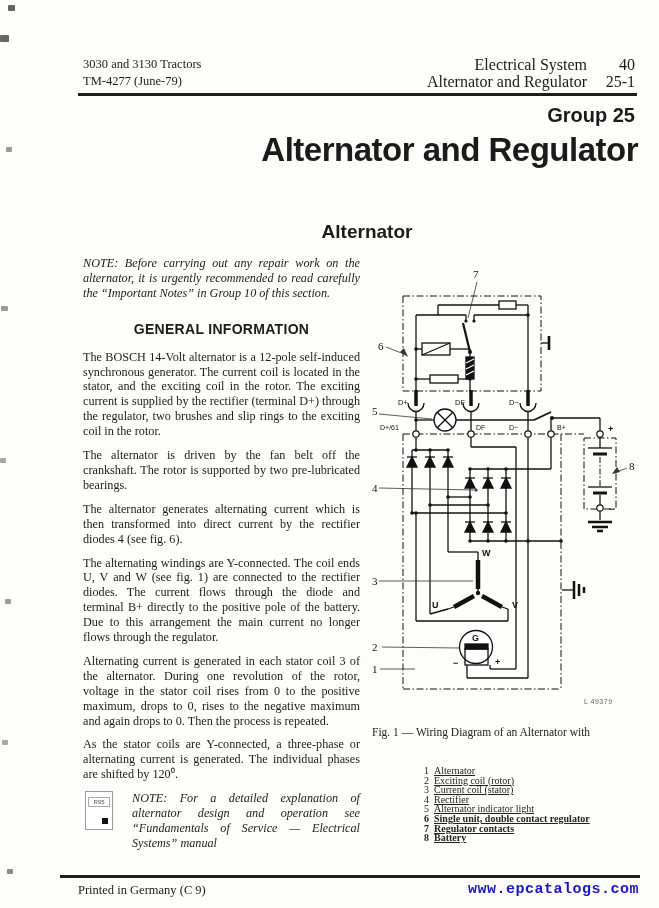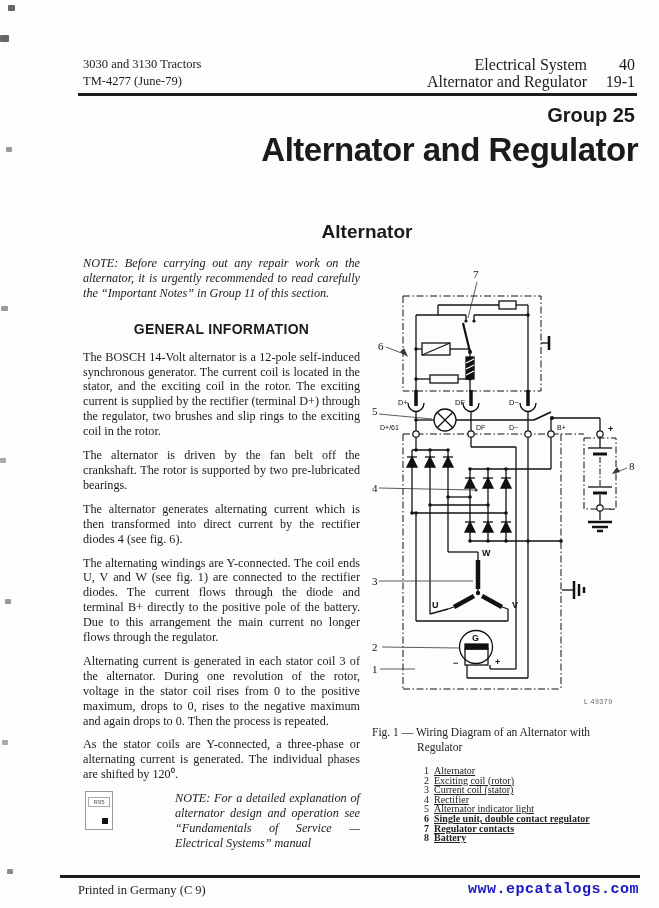--- a/index.html
+++ b/index.html
@@ -21,21 +21,21 @@
   .sans{font-family:"Liberation Sans", sans-serif;}
   .group-title{right:24px;top:104px;font-size:20px;font-weight:bold;text-align:right;}
   .main-title{right:21px;top:131px;font-size:33px;font-weight:bold;letter-spacing:-0.5px;}
   .section-title{left:247px;top:221px;width:240px;text-align:center;font-size:19px;font-weight:bold;}
   
   .left-col{left:83px;top:256px;width:277px;font-size:12.2px;line-height:14.9px;text-align:justify;}
   .left-col p{margin:0 0 9px 0;}
   .note-italic{font-style:italic;}
   .gen-info{text-align:center;font-family:"Liberation Sans", sans-serif;font-weight:bold;
     font-size:14px;margin:21px 0 13px 0 !important;letter-spacing:0.3px;}
-  .note2-row{display:flex;margin-top:8px;gap:43px;}
+  .note2-row{display:flex;margin-top:8px;}
   .stamp{width:26px;height:37px;border:1px solid #9a9a9a;position:relative;flex:0 0 auto;
     margin-left:2px;background:#fff;}
   .stamp .stamp-lbl{position:absolute;top:5px;left:2px;right:2px;border:1px solid #aaa;
     font-family:"Liberation Sans", sans-serif;font-size:6px;text-align:center;color:#555;line-height:8px;}
   .stamp .stamp-sq{position:absolute;bottom:5px;right:4px;width:6px;height:6px;background:#111;}
   .note2-txt{font-style:italic;margin-left:19px;width:228px;text-align:justify;}
   
   .fig-caption{left:372px;top:725px;font-size:11.5px;line-height:15px;color:#222;}
   .fig-caption .cap2{margin-left:45px;}
   .legend{left:424px;top:766px;font-size:10px;line-height:9.6px;color:#222;text-decoration:underline;}
@@ -71,31 +71,31 @@
   <div>3030 and 3130 Tractors</div>
   <div>TM-4277 (June-79)</div>
 </div>
 <div class="abs hdr-right">
   <div class="row">
     <span class="lbl">Electrical System</span>
     <span class="num">40</span>
   </div>
   <div class="row">
     <span class="lbl">Alternator and Regulator</span>
-    <span class="num">19-1</span>
+    <span class="num">25-1</span>
   </div>
 </div>
 <div class="abs rule-top"></div>
 
 <div class="abs sans group-title">Group 25</div>
 <div class="abs sans main-title">Alternator and Regulator</div>
 <div class="abs sans section-title">Alternator</div>
 
 <div class="abs left-col">
-  <p class="note-italic">NOTE: Before carrying out any repair work on the alternator, it is urgently recommended to read carefully the “Important Notes” in Group 11 of this section.</p>
+  <p class="note-italic">NOTE: Before carrying out any repair work on the alternator, it is urgently recommended to read carefully the “Important Notes” in Group 10 of this section.</p>
   <p class="gen-info">GENERAL INFORMATION</p>
   <p>The BOSCH 14-Volt alternator is a 12-pole self-induced synchronous generator. The current coil is located in the stator, and the exciting coil in the rotor. The exciting current is supplied by the rectifier (terminal D+) through the regulator, two brushes and slip rings to the exciting coil in the rotor.</p>
   <p>The alternator is driven by the fan belt off the crankshaft. The rotor is supported by two pre-lubricated bearings.</p>
   <p>The alternator generates alternating current which is then transformed into direct current by the rectifier diodes 4 (see fig. 6).</p>
   <p>The alternating windings are Y-connected. The coil ends U, V and W (see fig. 1) are connected to the rectifier diodes. The current flows through the diode and terminal B+ directly to the positive pole of the battery. Due to this arrangement the main current no longer flows through the regulator.</p>
   <p>Alternating current is generated in each stator coil 3 of the alternator. During one revolution of the rotor, voltage in the stator coil rises from 0 to the positive maximum, drops to 0, rises to the negative maximum and again drops to 0. Then the process is repeated.</p>
   <p>As the stator coils are Y-connected, a three-phase or alternating current is generated. The individual phases are shifted by 120⁰.</p>
   <div class="note2-row">
     <div class="stamp">
       <div class="stamp-lbl">R95</div>
@@ -338,21 +338,20 @@
     <text class="phase-label" x="142" y="351">V</text>
     <text class="phase-label" x="102" y="384">G</text>
     <text class="phase-label" x="83" y="409">−</text>
     <text class="phase-label" x="125" y="408">+</text>
     <text class="ref-label" x="214" y="447">L 49379</text>
   </g>
 </svg>
 
 <div class="abs fig-caption">
   <div>Fig. 1 — Wiring Diagram of an Alternator with</div>
-  <div class="cap2">Regulator</div>
 </div>
 <div class="abs legend">
   <div class="legend-row"><span class="lg-num">1</span><span>Alternator</span></div>
   <div class="legend-row"><span class="lg-num">2</span><span>Exciting coil (rotor)</span></div>
   <div class="legend-row"><span class="lg-num">3</span><span>Current coil (stator)</span></div>
   <div class="legend-row"><span class="lg-num">4</span><span>Rectifier</span></div>
   <div class="legend-row"><span class="lg-num">5</span><span>Alternator indicator light</span></div>
   <div class="legend-row"><span class="lg-num">6</span><span>Single unit, double contact regulator</span></div>
   <div class="legend-row"><span class="lg-num">7</span><span>Regulator contacts</span></div>
   <div class="legend-row"><span class="lg-num">8</span><span>Battery</span></div>

